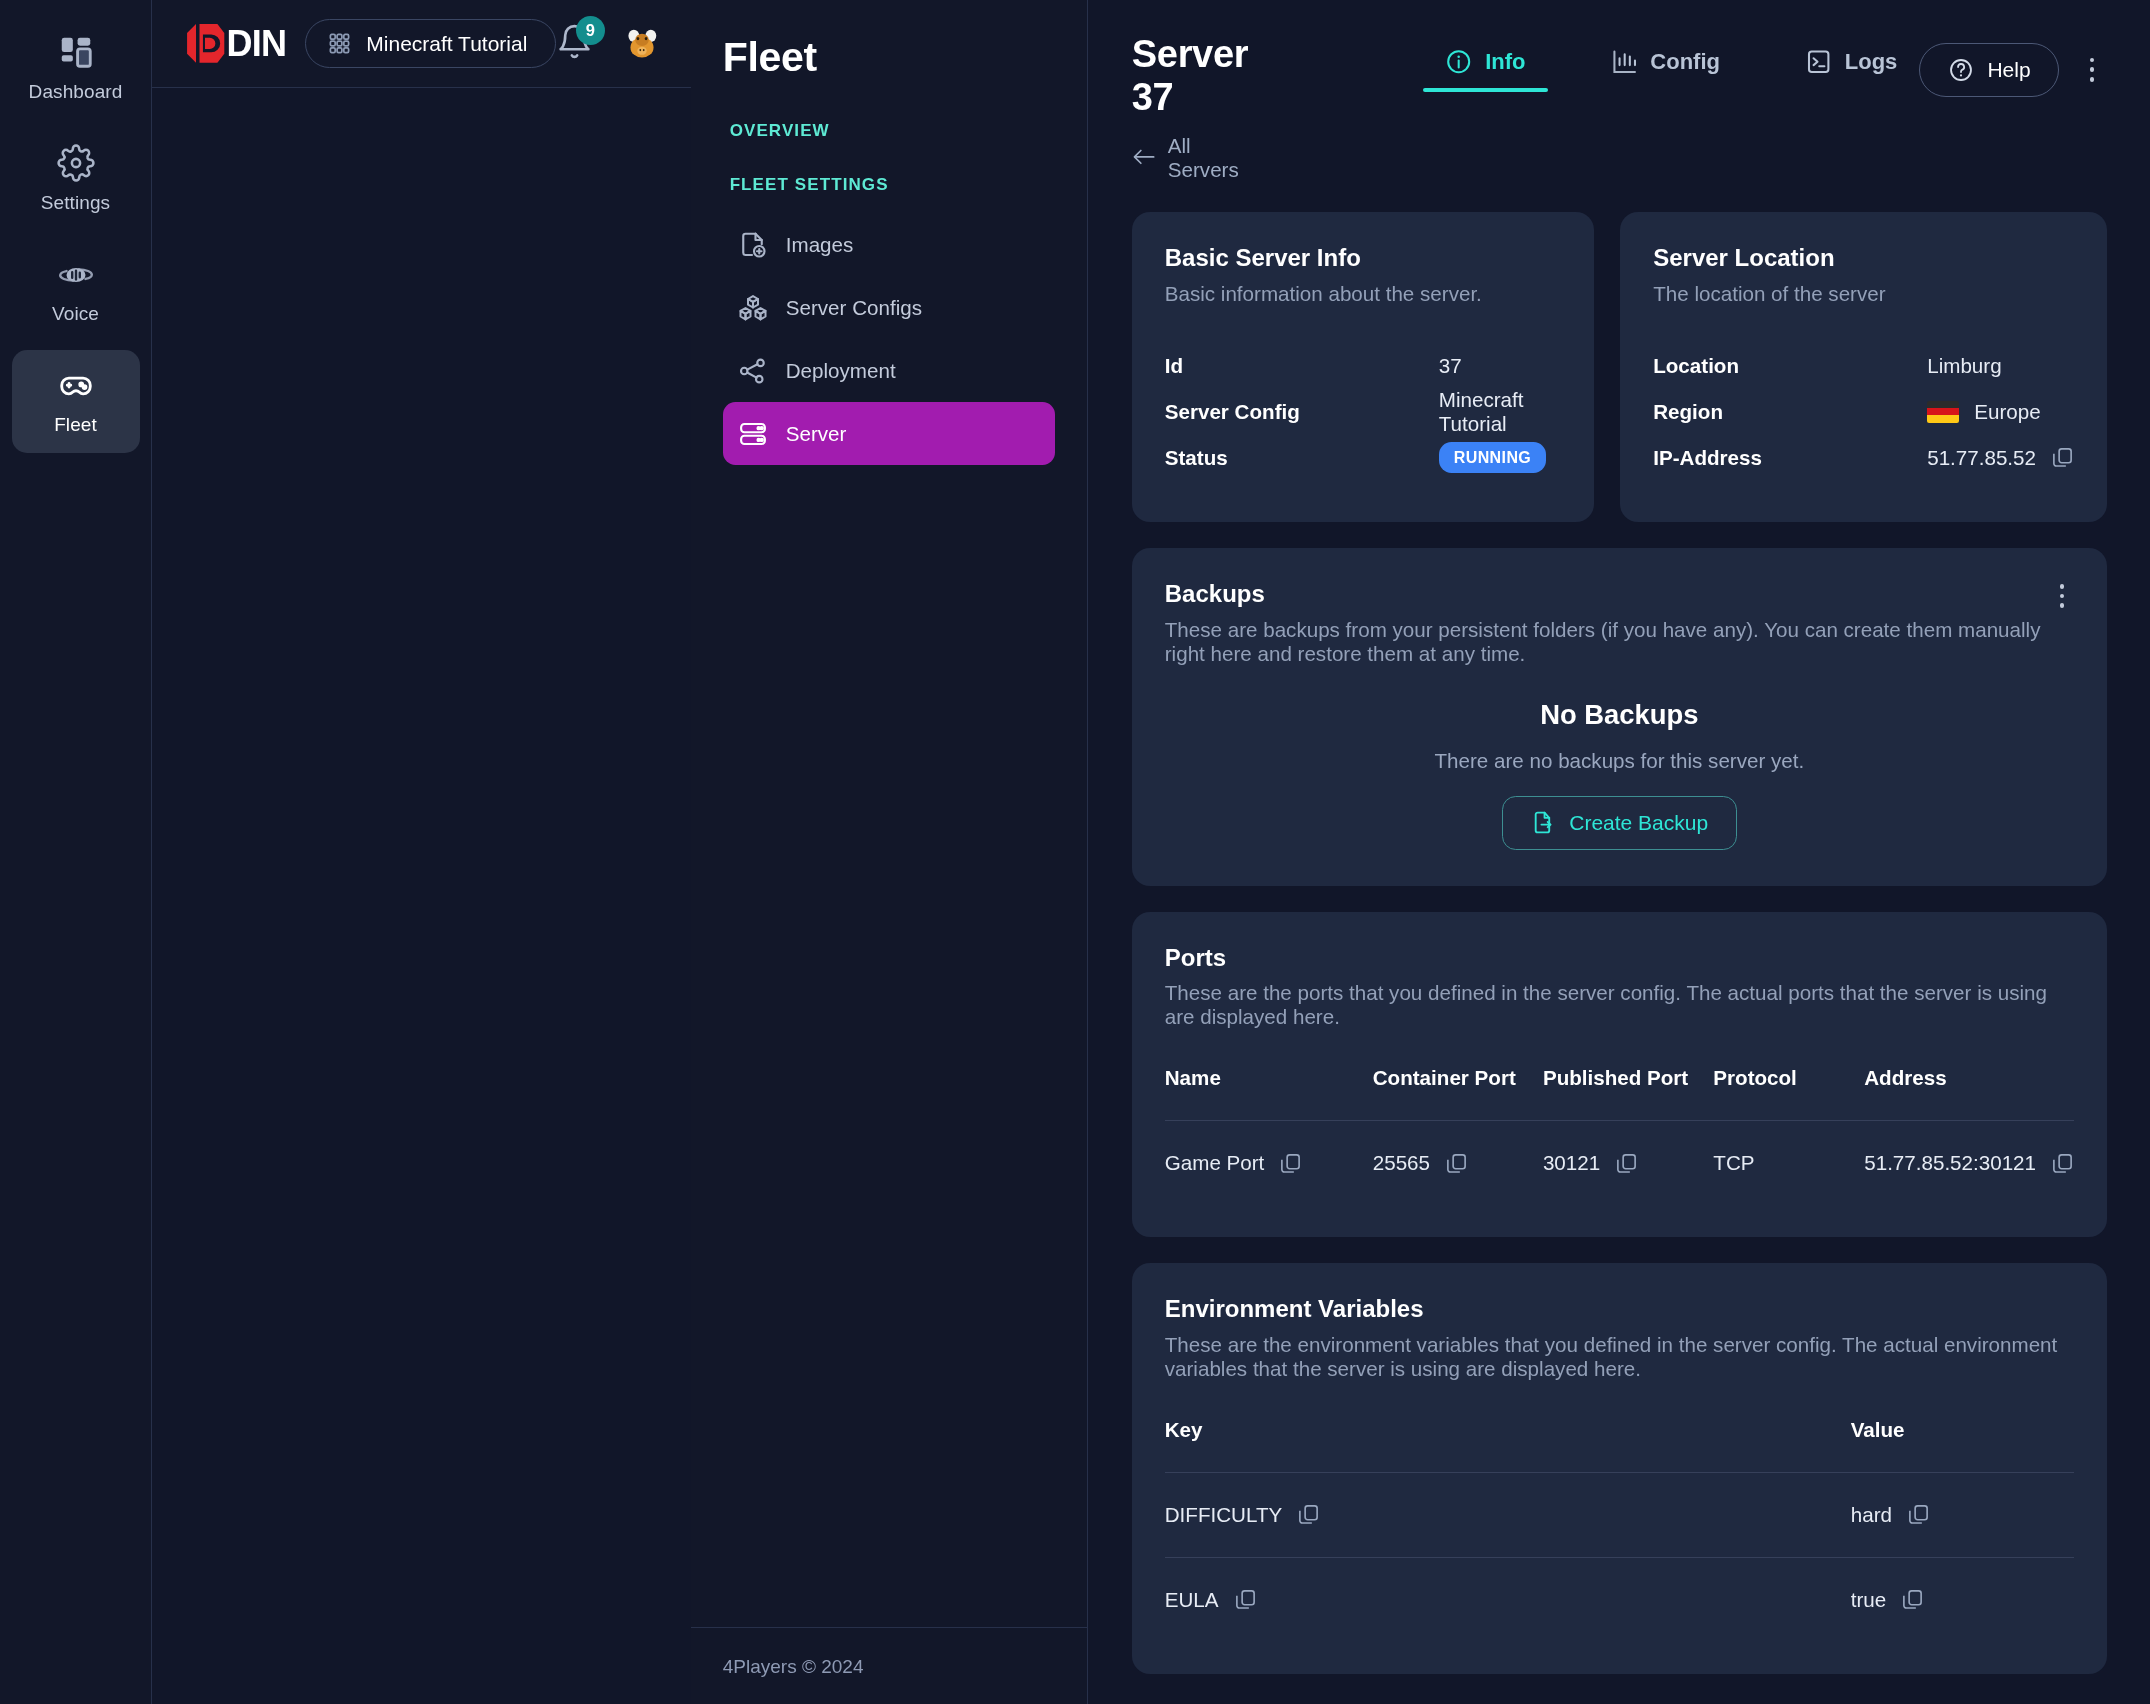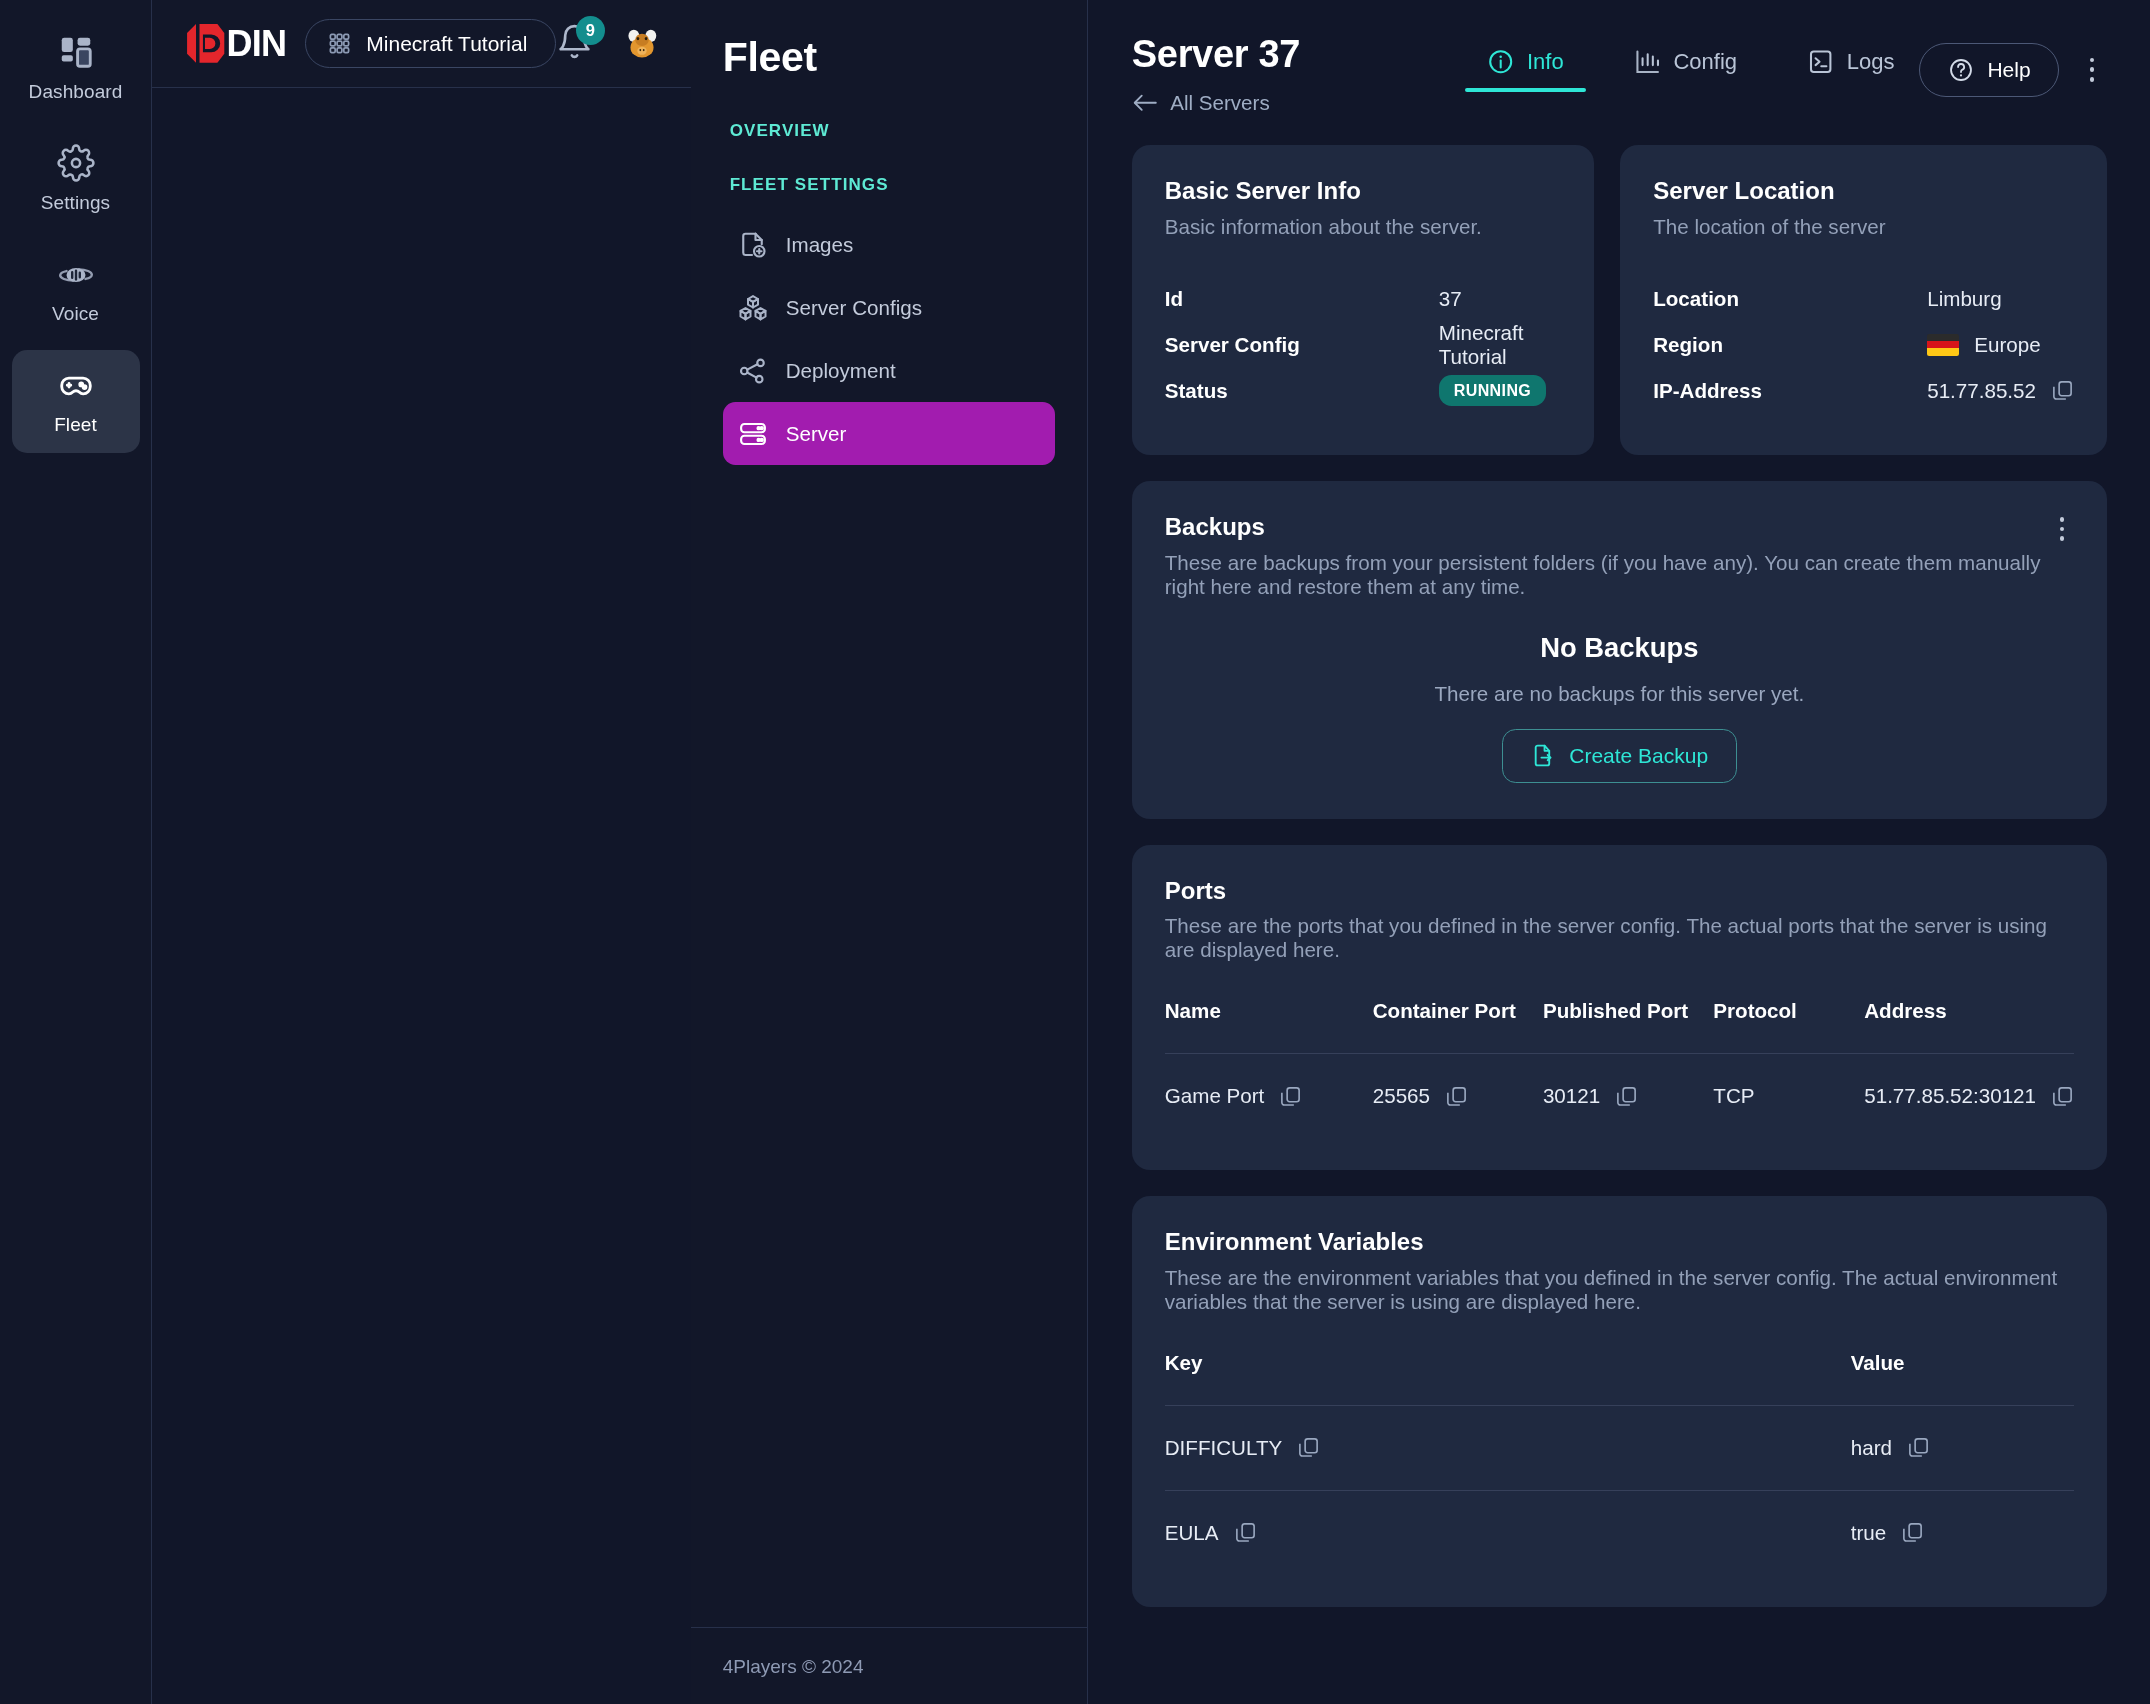--- a/index.html
+++ b/index.html
@@ -116,21 +116,21 @@
     padding: 33px 44px 0 44px;
   }
   .page-title { font-size: 38px; font-weight: 700; color: #ffffff; letter-spacing: -0.3px; }
   .back-link {
     display: flex; align-items: center; gap: 12.4px;
     margin-top: 15px; cursor: pointer;
   }
   .back-arrow { width: 26px; height: 20.6px; display:block; }
   .back-text { font-size: 20.6px; color: #9fadc4; }
 
-  .tabs { display: flex; gap: 26px; margin-left: 165px; margin-top: 12.4px; }
+  .tabs { display: flex; gap: 41px; margin-left: 165px; margin-top: 12.4px; font-weight: bold; }
   .tab {
     display: flex; align-items: center; gap: 12.4px;
     padding: 2.7px 22px 16.5px 22px;
     cursor: pointer; position: relative;
   }
   .tab-ico { width: 27.4px; height: 27.4px; display:block; }
   .tab-label { font-size: 22px; color: #b9c4d6; }
   .tab.active .tab-label { color: #2ee6d6; }
   .tab.active::after {
     content: ""; position: absolute; left: 0; right: 0; bottom: 0;
@@ -162,21 +162,21 @@
   .cards-row .card { flex: 1; min-height: 310px; }
 
   .card-title { font-size: 24px; font-weight: 600; color: #ffffff; margin-bottom: 9.6px; }
   .card-sub { font-size: 20.6px; color: #93a0b8; }
 
   .kv { margin-top: 37px; }
   .kv-row { display: flex; align-items: center; height: 46px; }
   .kv-key { font-size: 20.6px; font-weight: 700; color: #ffffff; width: 274px; flex: 0 0 274px; }
   .kv-val { font-size: 20.6px; color: #e7ecf5; display: flex; align-items: center; gap: 15px; }
   .badge-running {
-    background: #0f766e; color: #ffffff;
+    background: #3b82f6; color: #ffffff;
     font-size: 16px; font-weight: 700; letter-spacing: 0.4px;
     padding: 6.2px 15px; border-radius: 12.4px;
   }
   .flag { width: 32px; height: 22px; border-radius: 2.1px; overflow: hidden; display: flex; flex-direction: column; }
   .flag i { display:block; height: 33.33%; }
   .copy-ico { width: 23px; height: 23px; display:block; cursor: pointer; flex:0 0 23px; }
 
   
   .card-kebab { position: absolute; top: 30px; right: 30px; }
   .empty-title { font-size: 27.4px; font-weight: 700; color: #ffffff; text-align: center; margin-top: 33px; }

